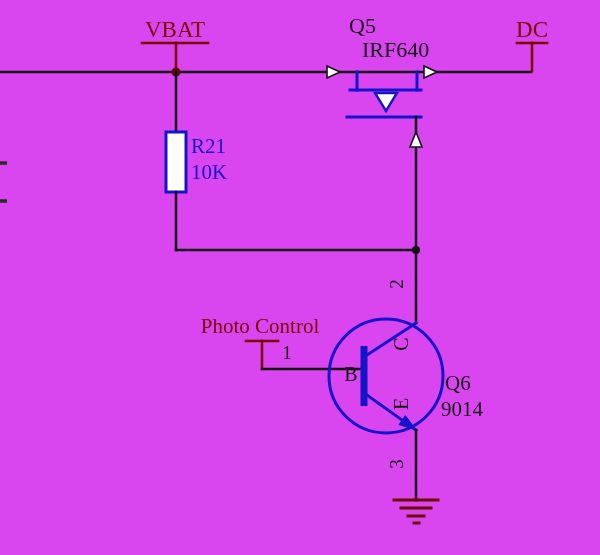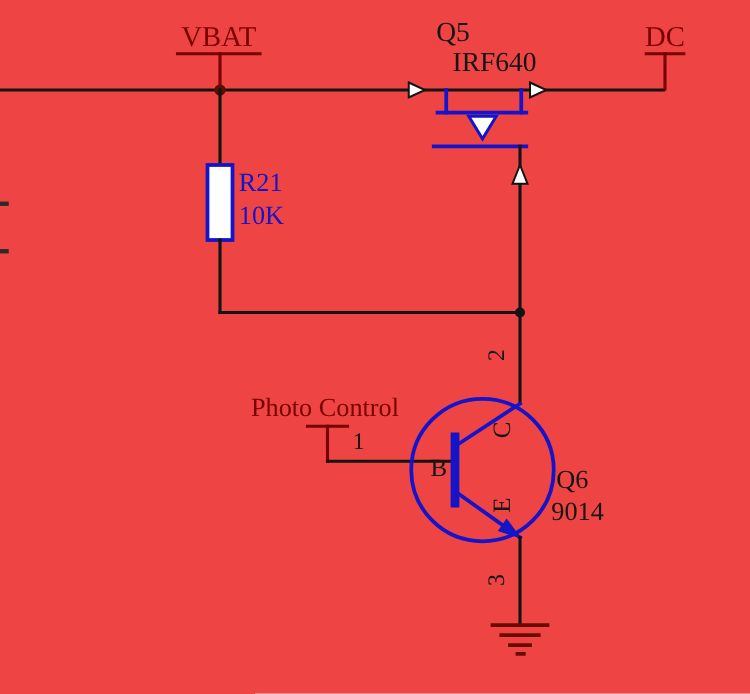--- a/index.html
+++ b/index.html
@@ -1,16 +1,16 @@
 <!DOCTYPE html>
 <html><head>
 <meta charset="utf-8">
 <style>
   html,body{margin:0;padding:0;background:#ffffff;}
-  .canvas{width:600px;height:555px;background:#ef4444;position:relative;overflow:hidden;}
+  .canvas{width:600px;height:555px;background:#d946ef;position:relative;overflow:hidden;}
   svg{display:block;}
   svg text{font-family:"Liberation Serif",serif;}
   .wire{stroke:#141414;stroke-width:2.5;fill:none;stroke-linecap:square;}
   .sym{stroke:#1414c8;stroke-width:3;fill:none;stroke-linecap:square;}
   .sym-thick{stroke:#1414c8;stroke-width:7;fill:none;stroke-linecap:butt;}
   .pwr{stroke:#7a0000;stroke-width:2.5;fill:none;stroke-linecap:square;}
   .gnd{stroke:#6a0a00;stroke-width:3;fill:none;stroke-linecap:square;}
   .arrow-open{fill:#ffffff;stroke:#141414;stroke-width:1.6;}
   .tri-open{fill:#ffffff;stroke:#1414c8;stroke-width:2.4;}
   text.pwr-t{fill:#7a0000;}

